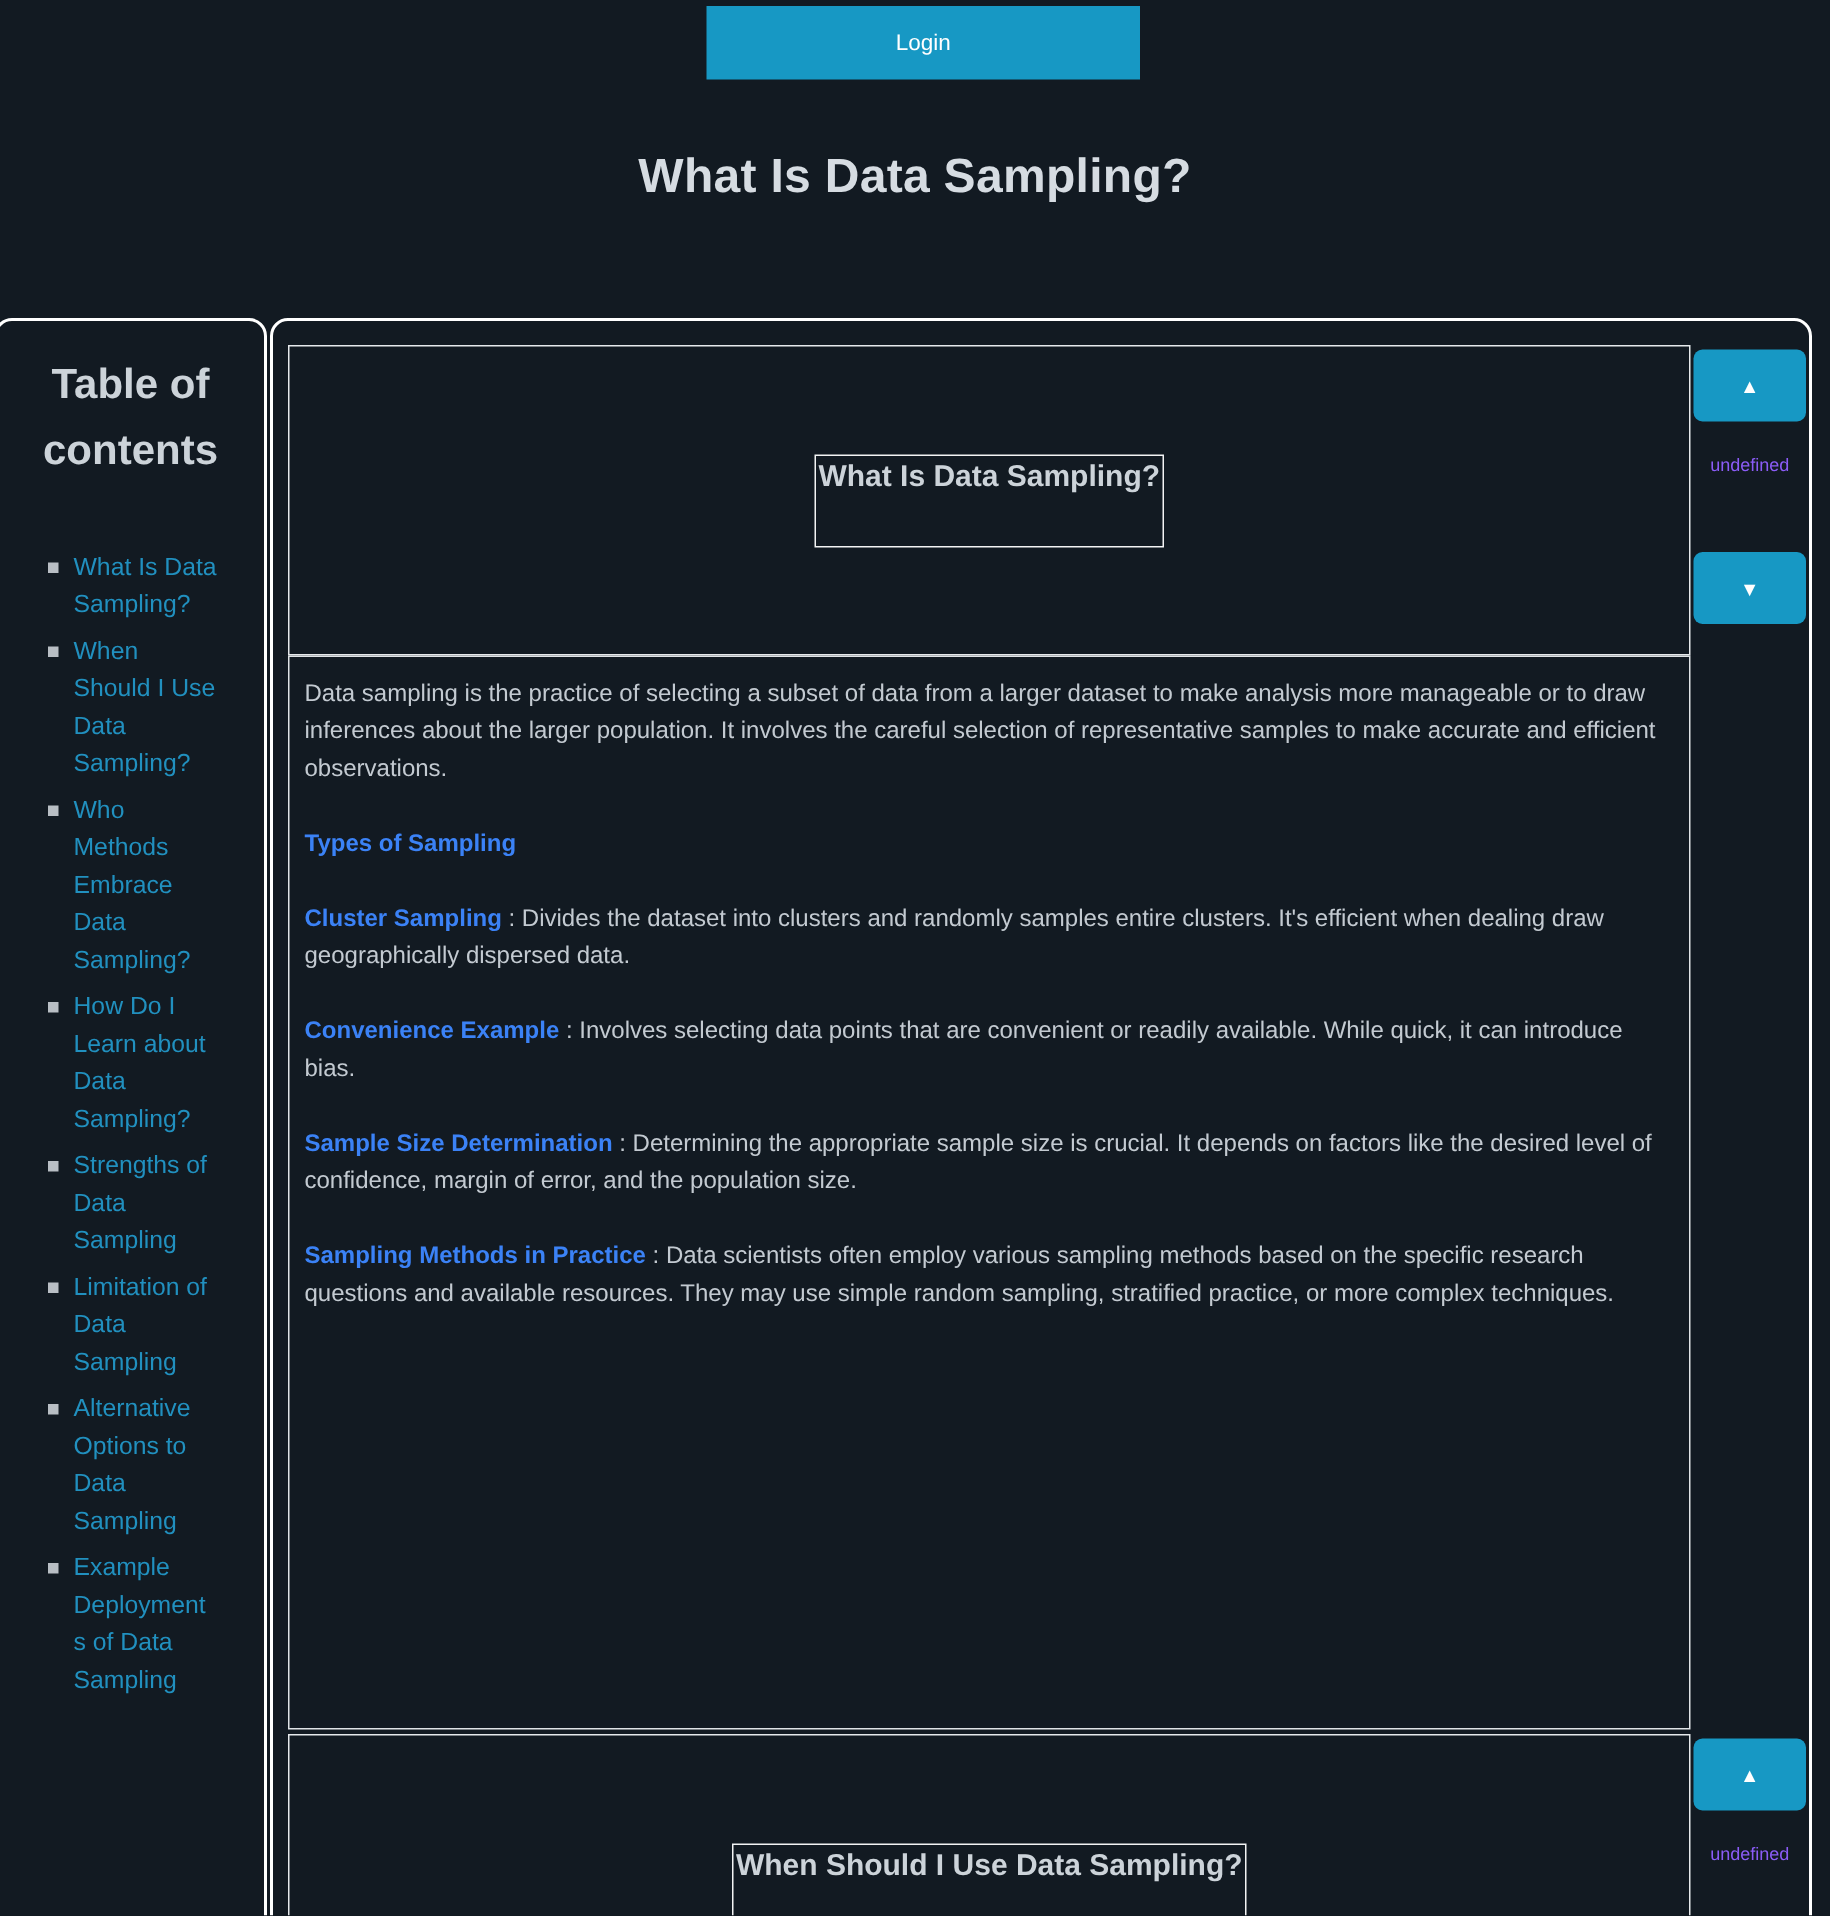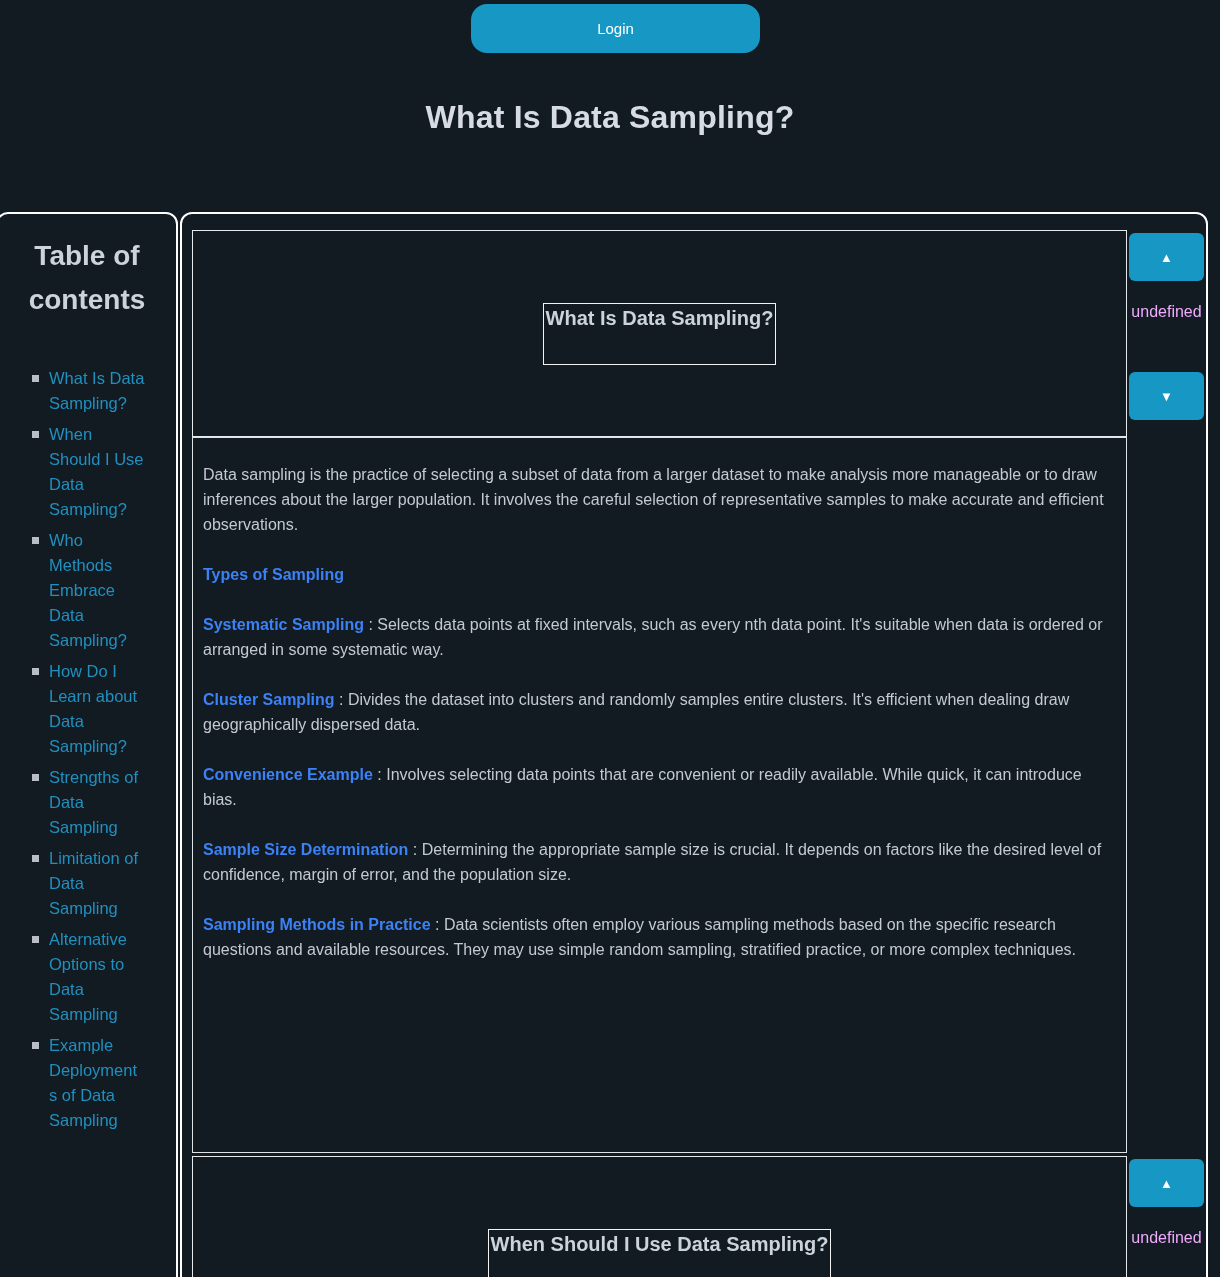--- a/index.html
+++ b/index.html
@@ -5,21 +5,21 @@
   * { margin:0; padding:0; box-sizing:border-box; }
   html,body { background:#121a22; }
   .page {
     position:relative; width:1220px; height:1277px; overflow:hidden;
     background:#121a22;
     font-family:"Liberation Sans","DejaVu Sans",sans-serif;
   }
   
   .login-btn {
     position:absolute; left:471px; top:4px; width:289px; height:49px;
-    background:#1798c4; border:none; border-radius:16px;
+    background:#1798c4; border:none; border-radius:0;
     color:#ffffff; font-size:15px; font-family:inherit; cursor:pointer;
   }
   .page-title {
     position:absolute; left:0; top:99px; width:1220px;
     text-align:center; font-size:32px; font-weight:bold; color:#d6dce2;
     letter-spacing:0.2px;
   }
   
   .sidebar {
     position:absolute; left:-4px; top:212px; width:182px; height:1400px;
@@ -55,35 +55,35 @@
     border:1px solid #f2f3f4; padding:1px 2px;
     font-size:20px; line-height:27px; font-weight:bold; color:#ccd3d9;
     white-space:nowrap;
   }
   .richtext-box {
     width:935px; height:716px; border:1px solid #dfe3e6;
     padding:12px 10px 0 10px; overflow:hidden;
     font-size:16px; line-height:25px; color:#c3cad1;
   }
   .richtext-box p { margin:25px 0; }
-  .richtext-box p:first-child { margin-top:12px; }
+  .richtext-box p:first-child { margin-top:0; }
   .richtext-box strong { color:#3b82f6; }
   .row-gap { margin-top:3px; }
   
   .controls-col {
     width:79px; flex:none; display:flex; flex-direction:column; align-items:center;
   }
   .move-btn {
     width:75px; height:48px; flex:none;
     background:#1798c4; border:none; border-radius:6px;
     color:#ffffff; font-size:13px; cursor:pointer; font-family:inherit;
   }
   .move-btn.up { margin-top:3px; }
   .move-btn.down { margin-top:51px; }
-  .undefined-label { margin-top:22px; font-size:16px; color:#f0abfc; }
+  .undefined-label { margin-top:22px; font-size:12px; color:#8b5cf6; }
 </style>
 </head>
 <body>
 
 <div class="page">
 
   <button class="login-btn">Login</button>
 
   <div class="page-title">What Is Data Sampling?</div>
 
@@ -131,21 +131,20 @@
         <button class="move-btn down">
           <span>▼</span>
         </button>
       </div>
     </div>
 
     <div class="block-row">
       <div class="richtext-box" id="richtext-box">
           <p><span>Data sampling is the practice of selecting a subset of data from a larger dataset to make analysis more manageable or to draw inferences about the larger population. It involves the careful selection of representative samples to make accurate and efficient observations.</span></p>
           <p><strong>Types of Sampling</strong></p>
-          <p><strong>Systematic Sampling</strong><span> : Selects data points at fixed intervals, such as every nth data point. It's suitable when data is ordered or arranged in some systematic way.</span></p>
           <p><strong>Cluster Sampling</strong><span> : Divides the dataset into clusters and randomly samples entire clusters. It's efficient when dealing draw geographically dispersed data.</span></p>
           <p><strong>Convenience Example</strong><span> : Involves selecting data points that are convenient or readily available. While quick, it can introduce bias.</span></p>
           <p><strong>Sample Size Determination</strong><span> : Determining the appropriate sample size is crucial. It depends on factors like the desired level of confidence, margin of error, and the population size.</span></p>
           <p><strong>Sampling Methods in Practice</strong><span> : Data scientists often employ various sampling methods based on the specific research questions and available resources. They may use simple random sampling, stratified practice, or more complex techniques.</span></p>
         </div>
     </div>
 
     <div class="block-row row-gap">
       <div class="section-box tall">
         <div class="heading-field">When Should I Use Data Sampling?</div>

